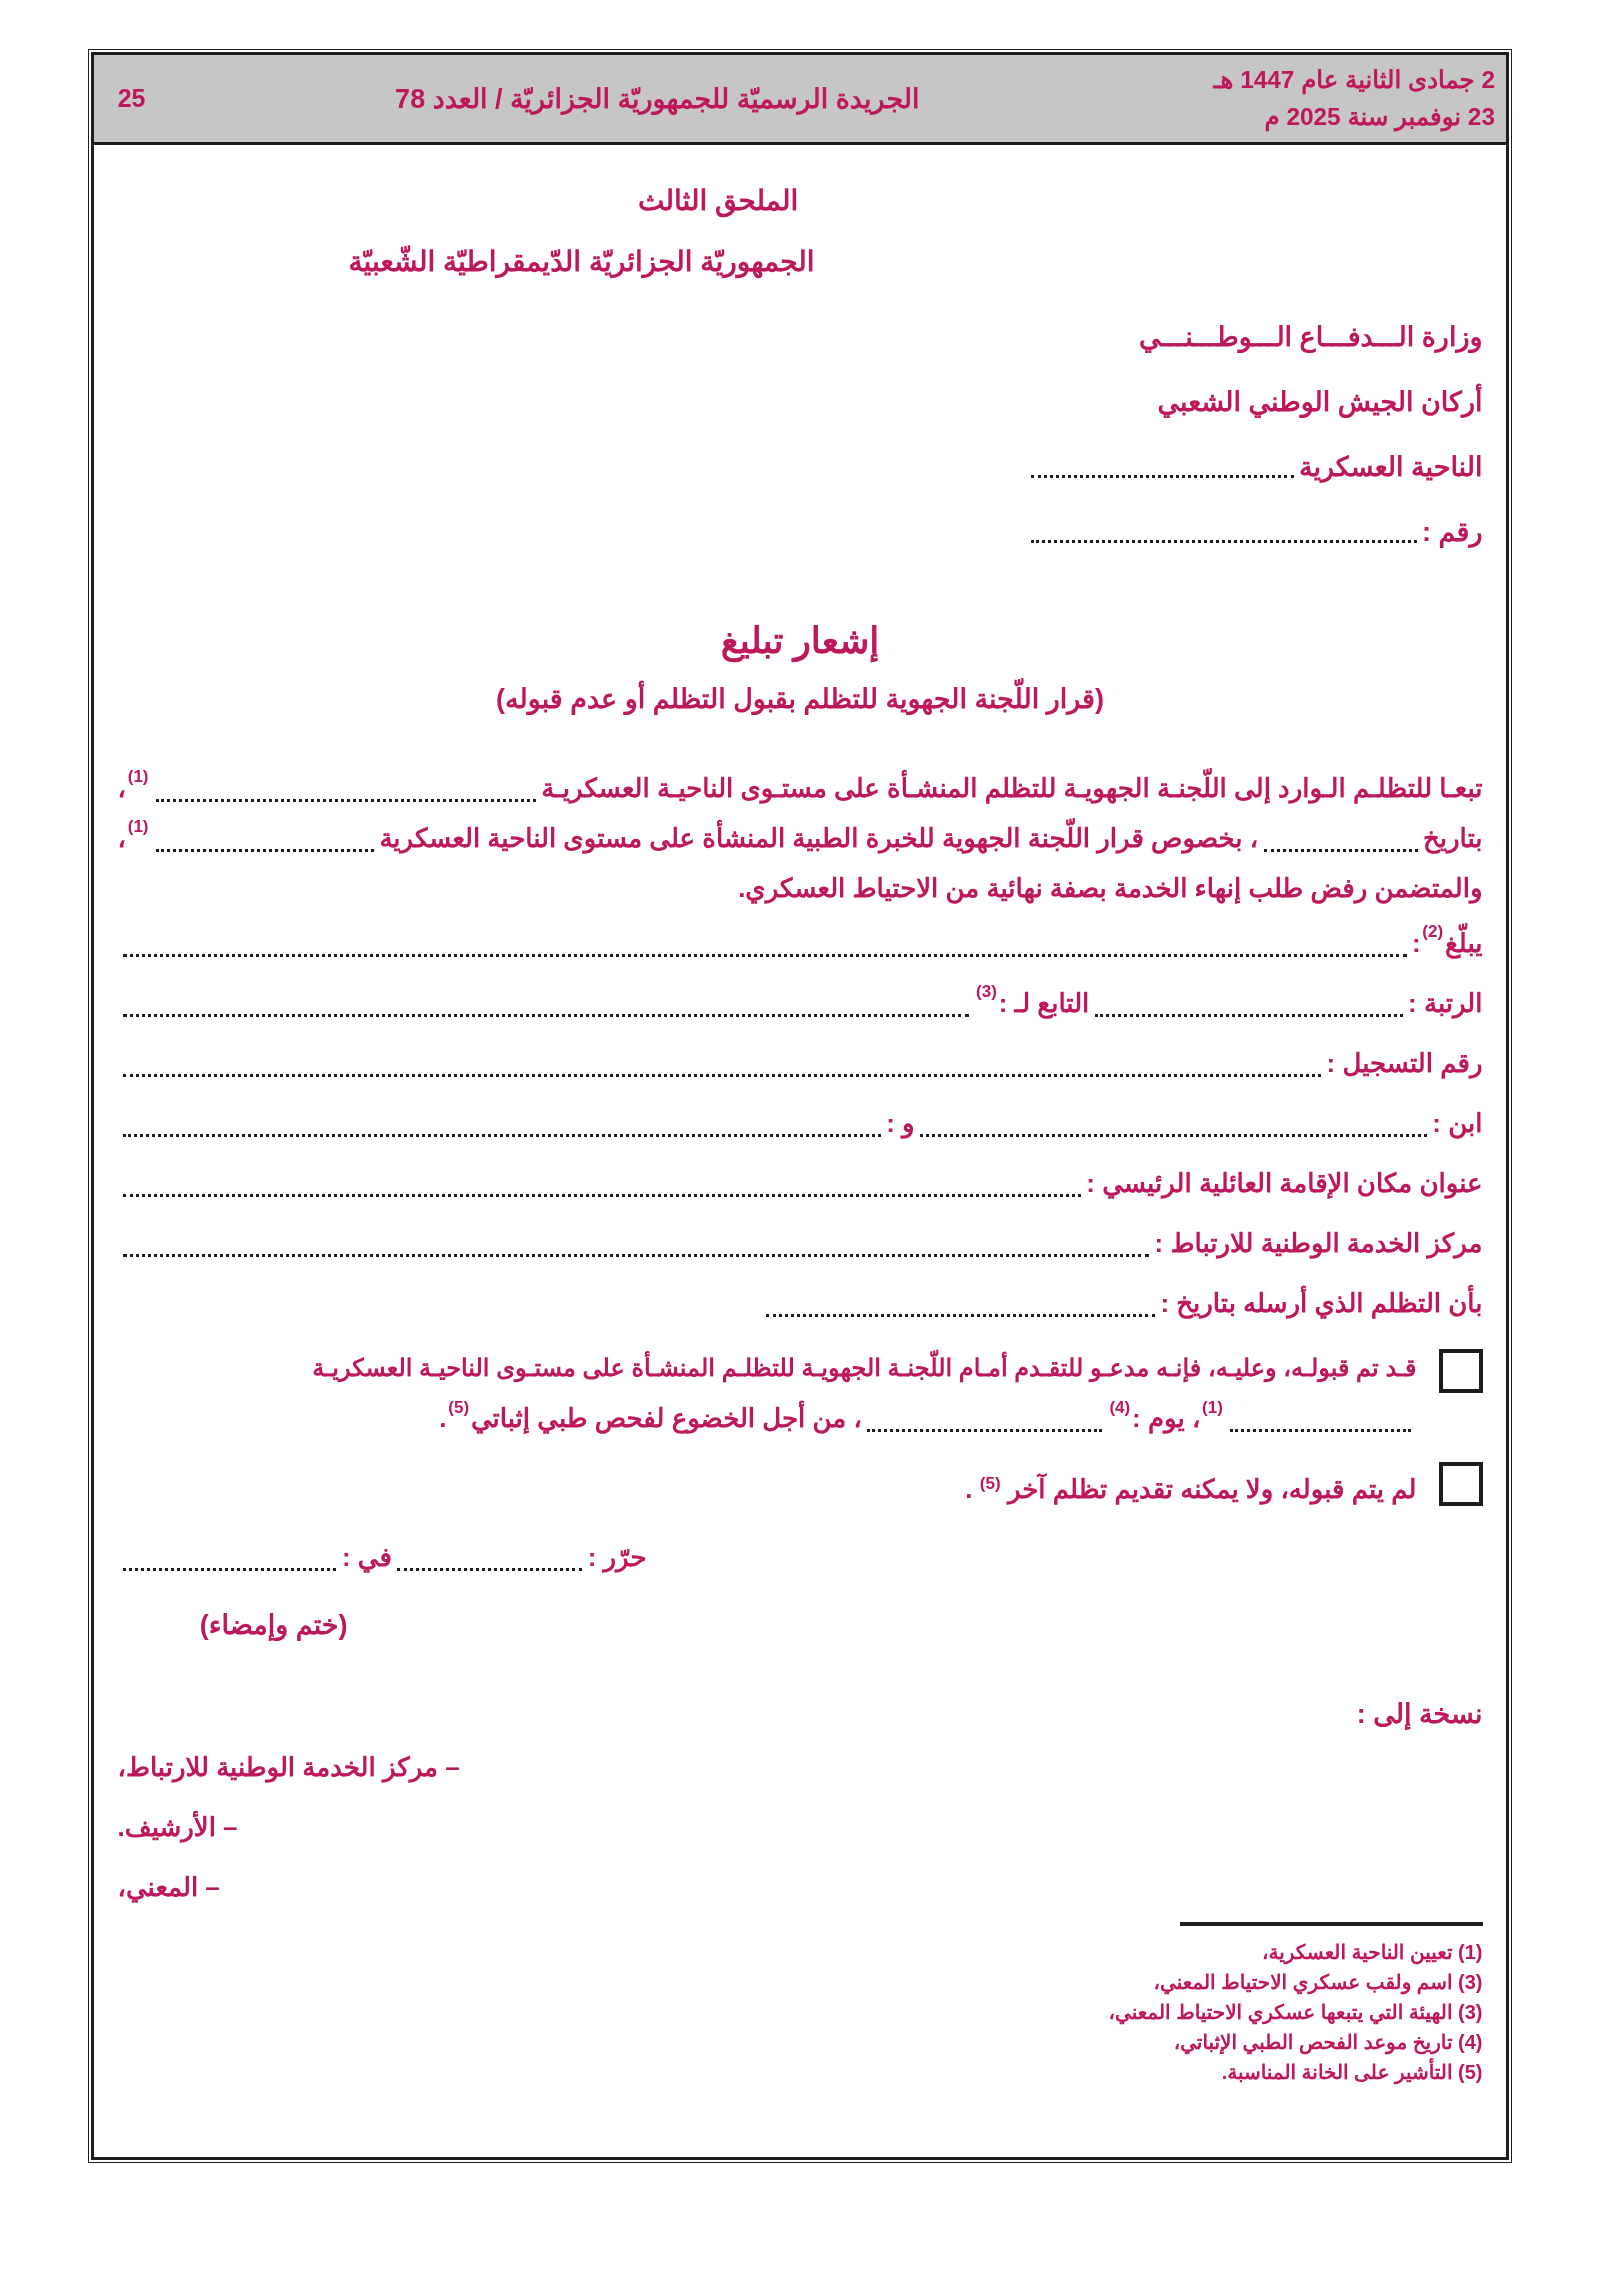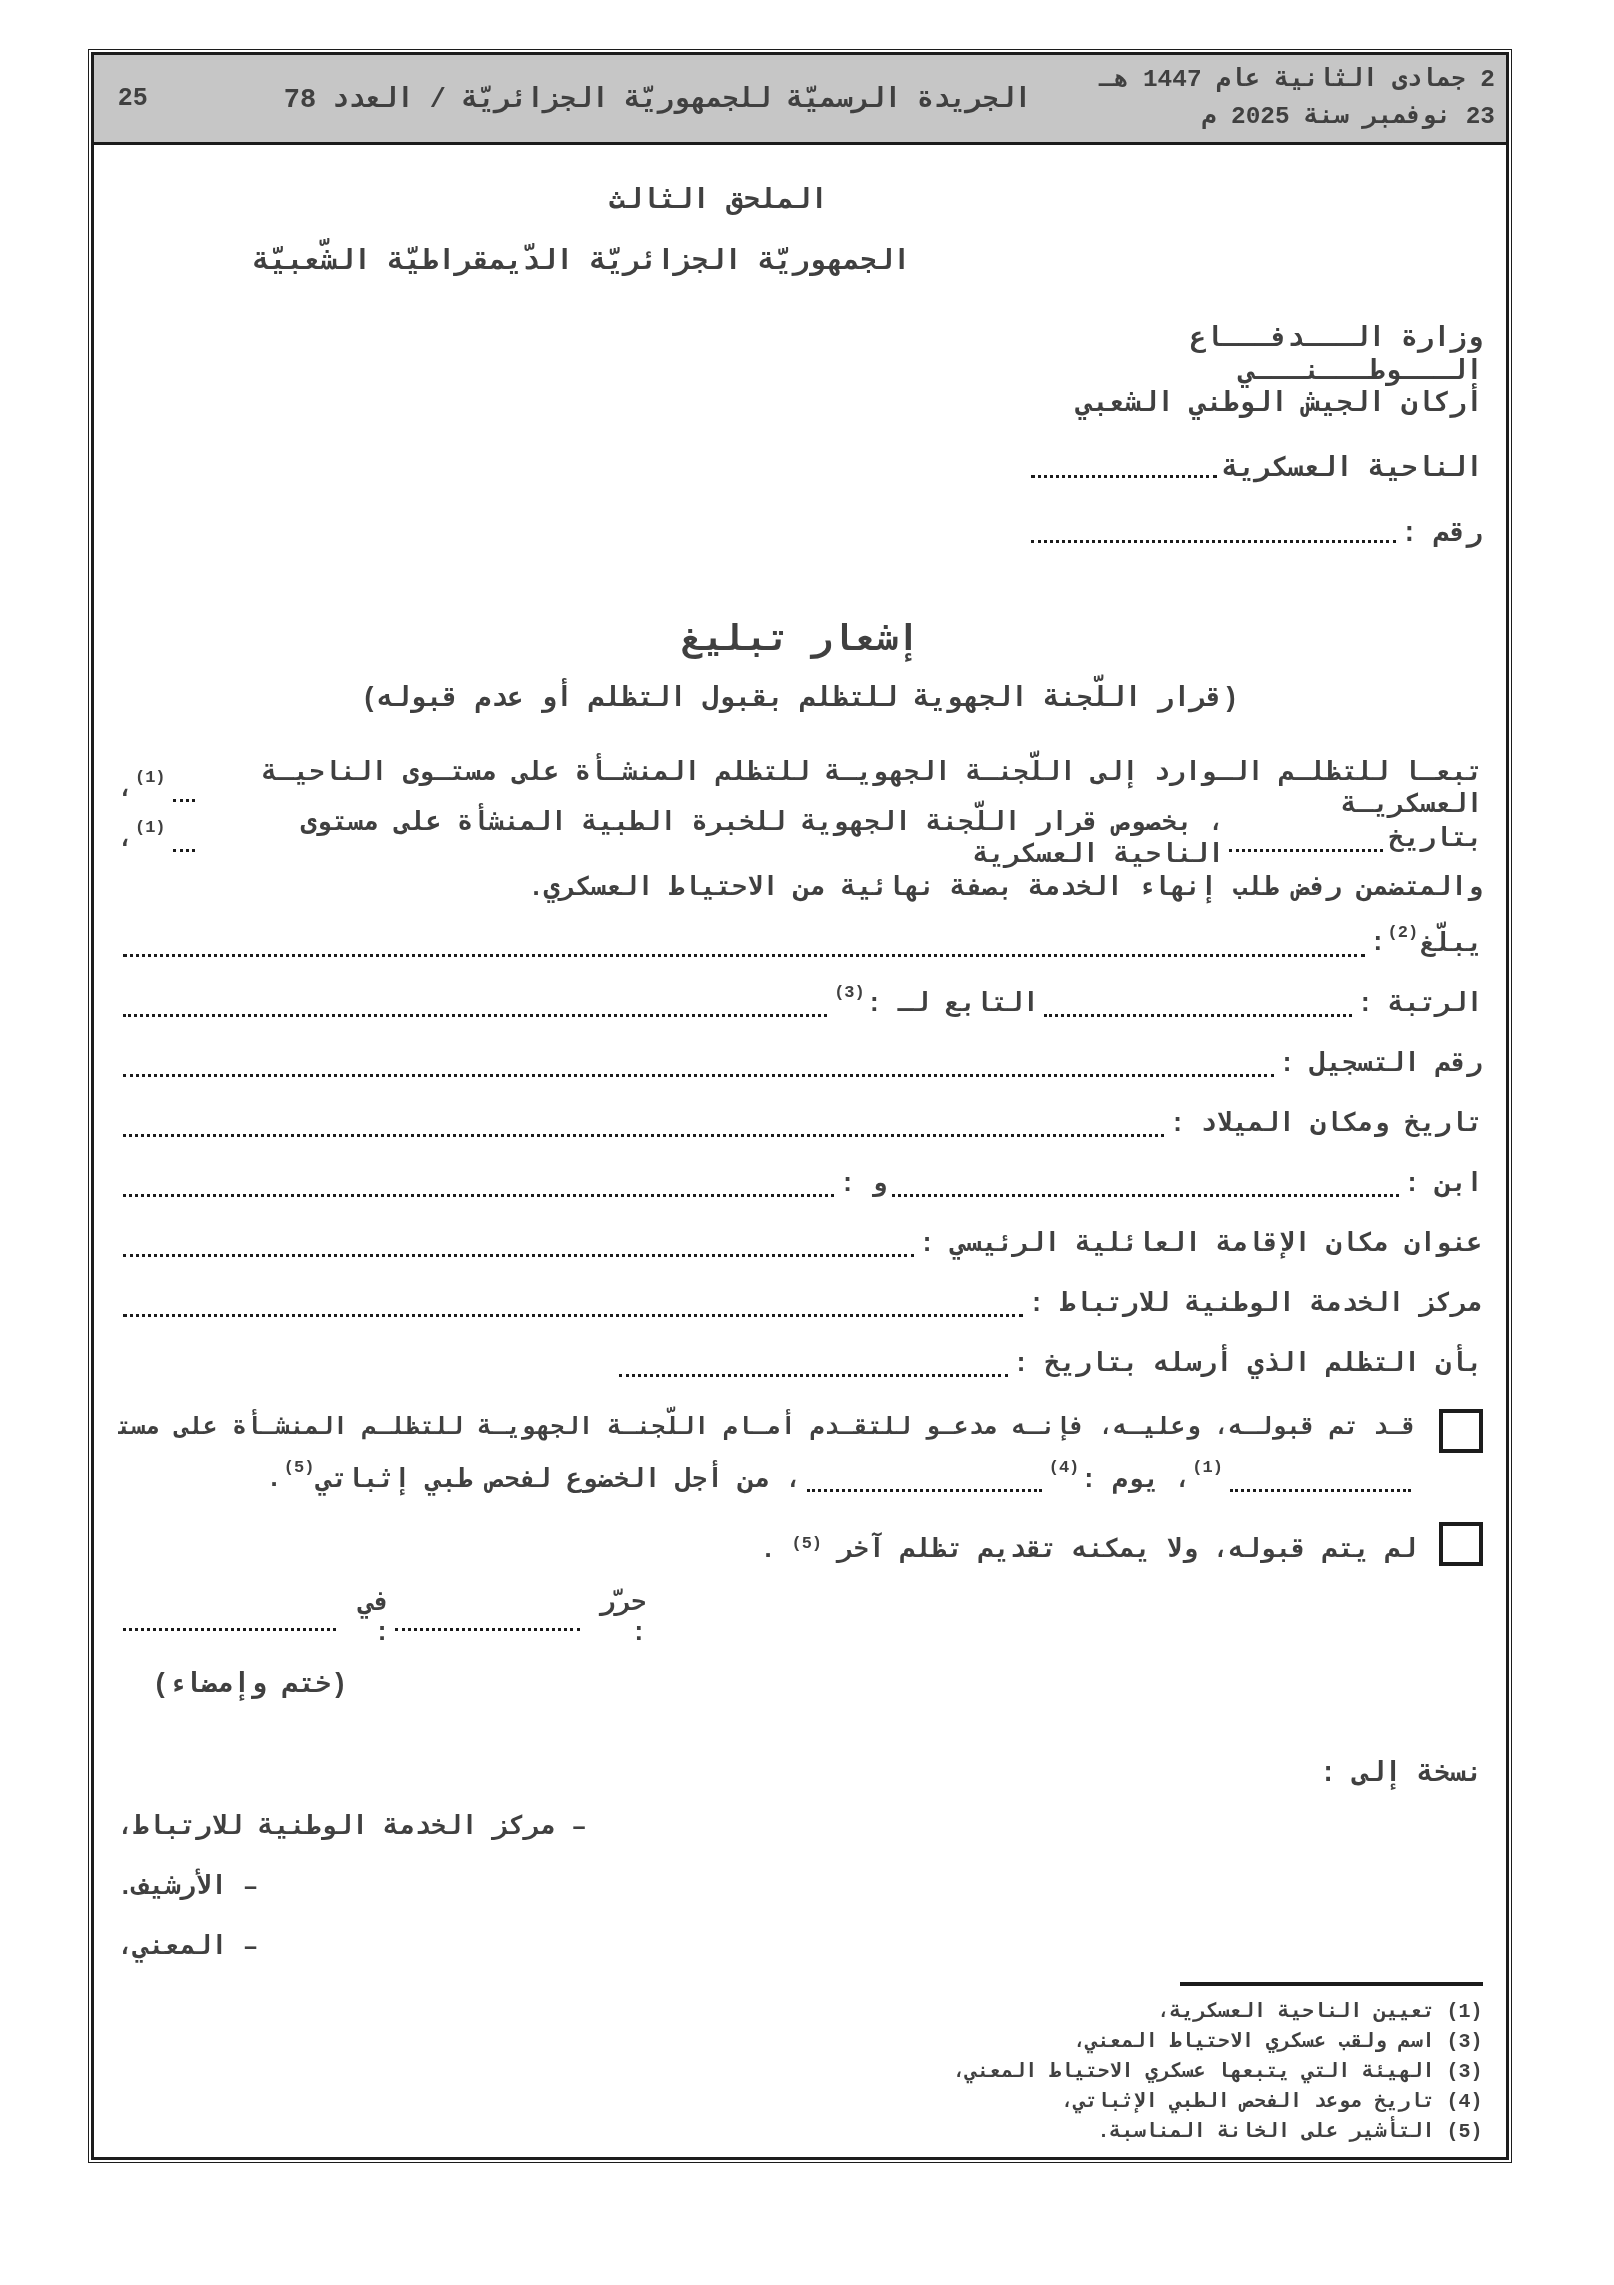--- a/index.html
+++ b/index.html
@@ -1,18 +1,18 @@
 <!DOCTYPE html>
 <html style="font-size:14.5px"><head>
 <meta charset="utf-8">
 <style>
   html,body { margin:0; padding:0; background:#ffffff; }
   .page {
     position:relative; width:1615px; height:2163px; background:#ffffff;
-    font-family:Liberation Mono, monospace; color:#404040; overflow:hidden;
+    font-family:Liberation Sans, sans-serif; color:#be185d; overflow:hidden;
   }
   .frame {
     position:absolute; left:91px; top:52px; width:1418px; height:2108px;
     border:3.6px solid #1c1c1c; outline:1.8px solid #1c1c1c; outline-offset:2.7px;
     box-sizing:border-box; background:#ffffff;
   }
   .band {
     height:90px; background:#c6c6c6; border-bottom:3.6px solid #1c1c1c;
     display:flex; align-items:center; box-sizing:border-box; padding:0 11px;
     font-weight:bold;
@@ -138,24 +138,20 @@
         <span>التابع لـ :</span>
         <span class="fn">(3)</span>
         <span class="dot fill"></span>
       </div>
 
       <div class="frow">
         <span>رقم التسجيل :</span>
         <span class="dot fill"></span>
       </div>
 
-      <div class="frow">
-        <span>تاريخ ومكان الميلاد :</span>
-        <span class="dot fill"></span>
-      </div>
 
       <div class="frow">
         <span>ابن :</span>
         <span class="dot w600"></span>
         <span>و :</span>
         <span class="dot fill"></span>
       </div>
 
       <div class="frow">
         <span>عنوان مكان الإقامة العائلية الرئيسي :</span>

